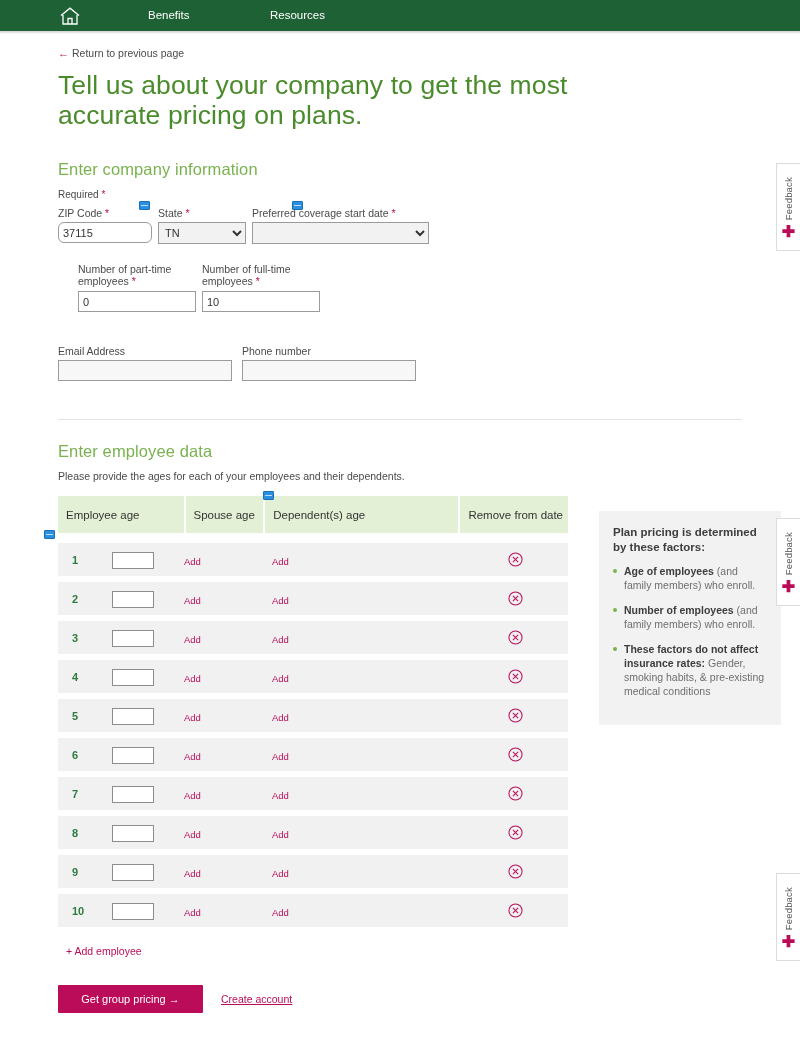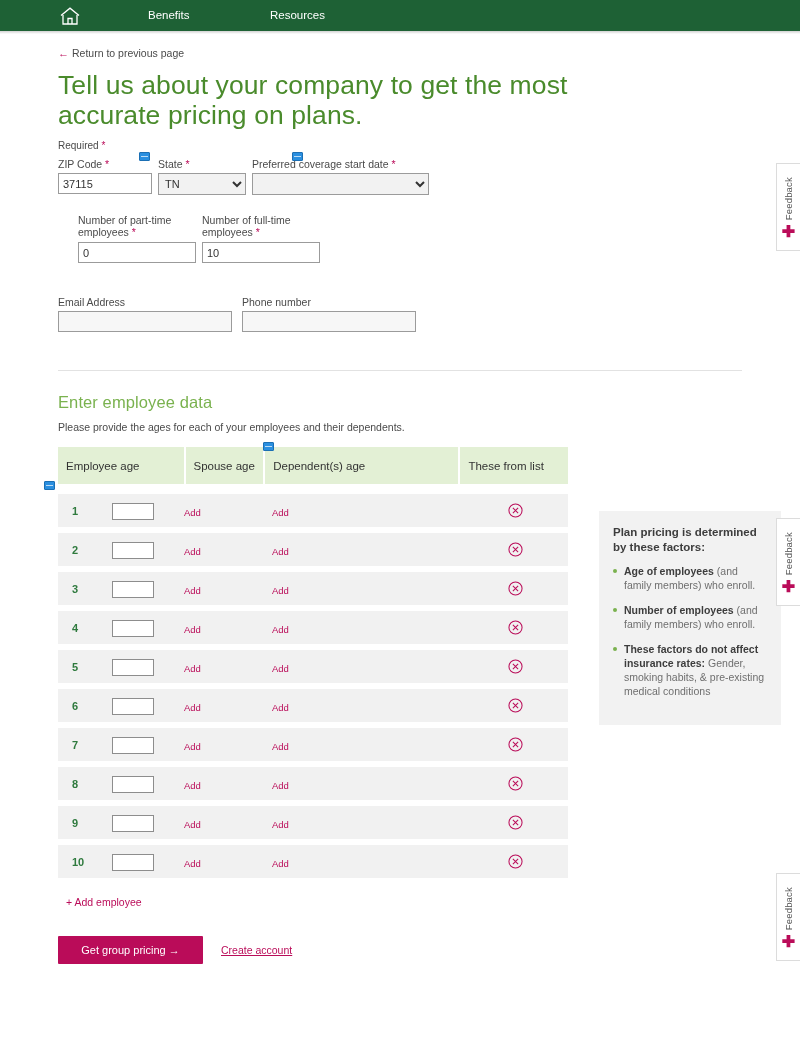--- a/index.html
+++ b/index.html
@@ -325,36 +325,37 @@
 <div class="nav-shadow"></div>
 
 <div class="page">
 
   <a class="return-link" href="#">
     <span class="return-arrow">←</span><span>Return to previous page</span>
   </a>
 
   <h1 class="page-title">Tell us about your company to get the most accurate pricing on plans.</h1>
 
+  <h2 class="section-title">Enter company information</h2>
 
   <div class="required-note">
     <span>Required</span>
     <span class="req-star">*</span>
   </div>
 
   
   <div class="form-area">
 
     <div class="row row1">
       <div class="fg-zip">
         <label class="field-label">
           <span>ZIP Code</span>
           <span class="req-star">*</span>
         </label>
-        <input class="txt filled" style="width: 94px;" type="text" value="37115">
+        <input class="txt filled" style="width: 94px; border-radius: 6px;" type="text" value="37115">
       </div>
 
       <div class="fg-state">
         <label class="field-label">
           <span>State</span>
           <span class="req-star">*</span>
         </label>
         <select class="sel" style="width:88px">
           <option>TN</option>
         </select>
@@ -408,21 +409,21 @@
 
   <h2 class="section-title" style="margin-top:22px">Enter employee data</h2>
   <div class="sub-note">Please provide the ages for each of your employees and their dependents.</div>
 
   
   <div class="table-wrap">
     <div class="thead">
       <div class="th c1">Employee age</div>
       <div class="th c2">Spouse age</div>
       <div class="th c3">Dependent(s) age</div>
-      <div class="th c4">These from list</div>
+      <div class="th c4">Remove from date</div>
     </div>
     <div class="blue-badge bb-thead"></div>
     <div class="blue-badge bb-side"></div>
 
     <div id="rows-container">
         <div class="trow">
           <div class="cell-num">1</div>
           <div class="cell-age"><input type="text" value="" style=""></div>
           <div class="cell-spouse"><a class="add-link" href="#">Add</a></div>
           <div class="cell-dep"><a class="add-link" href="#">Add</a></div>

